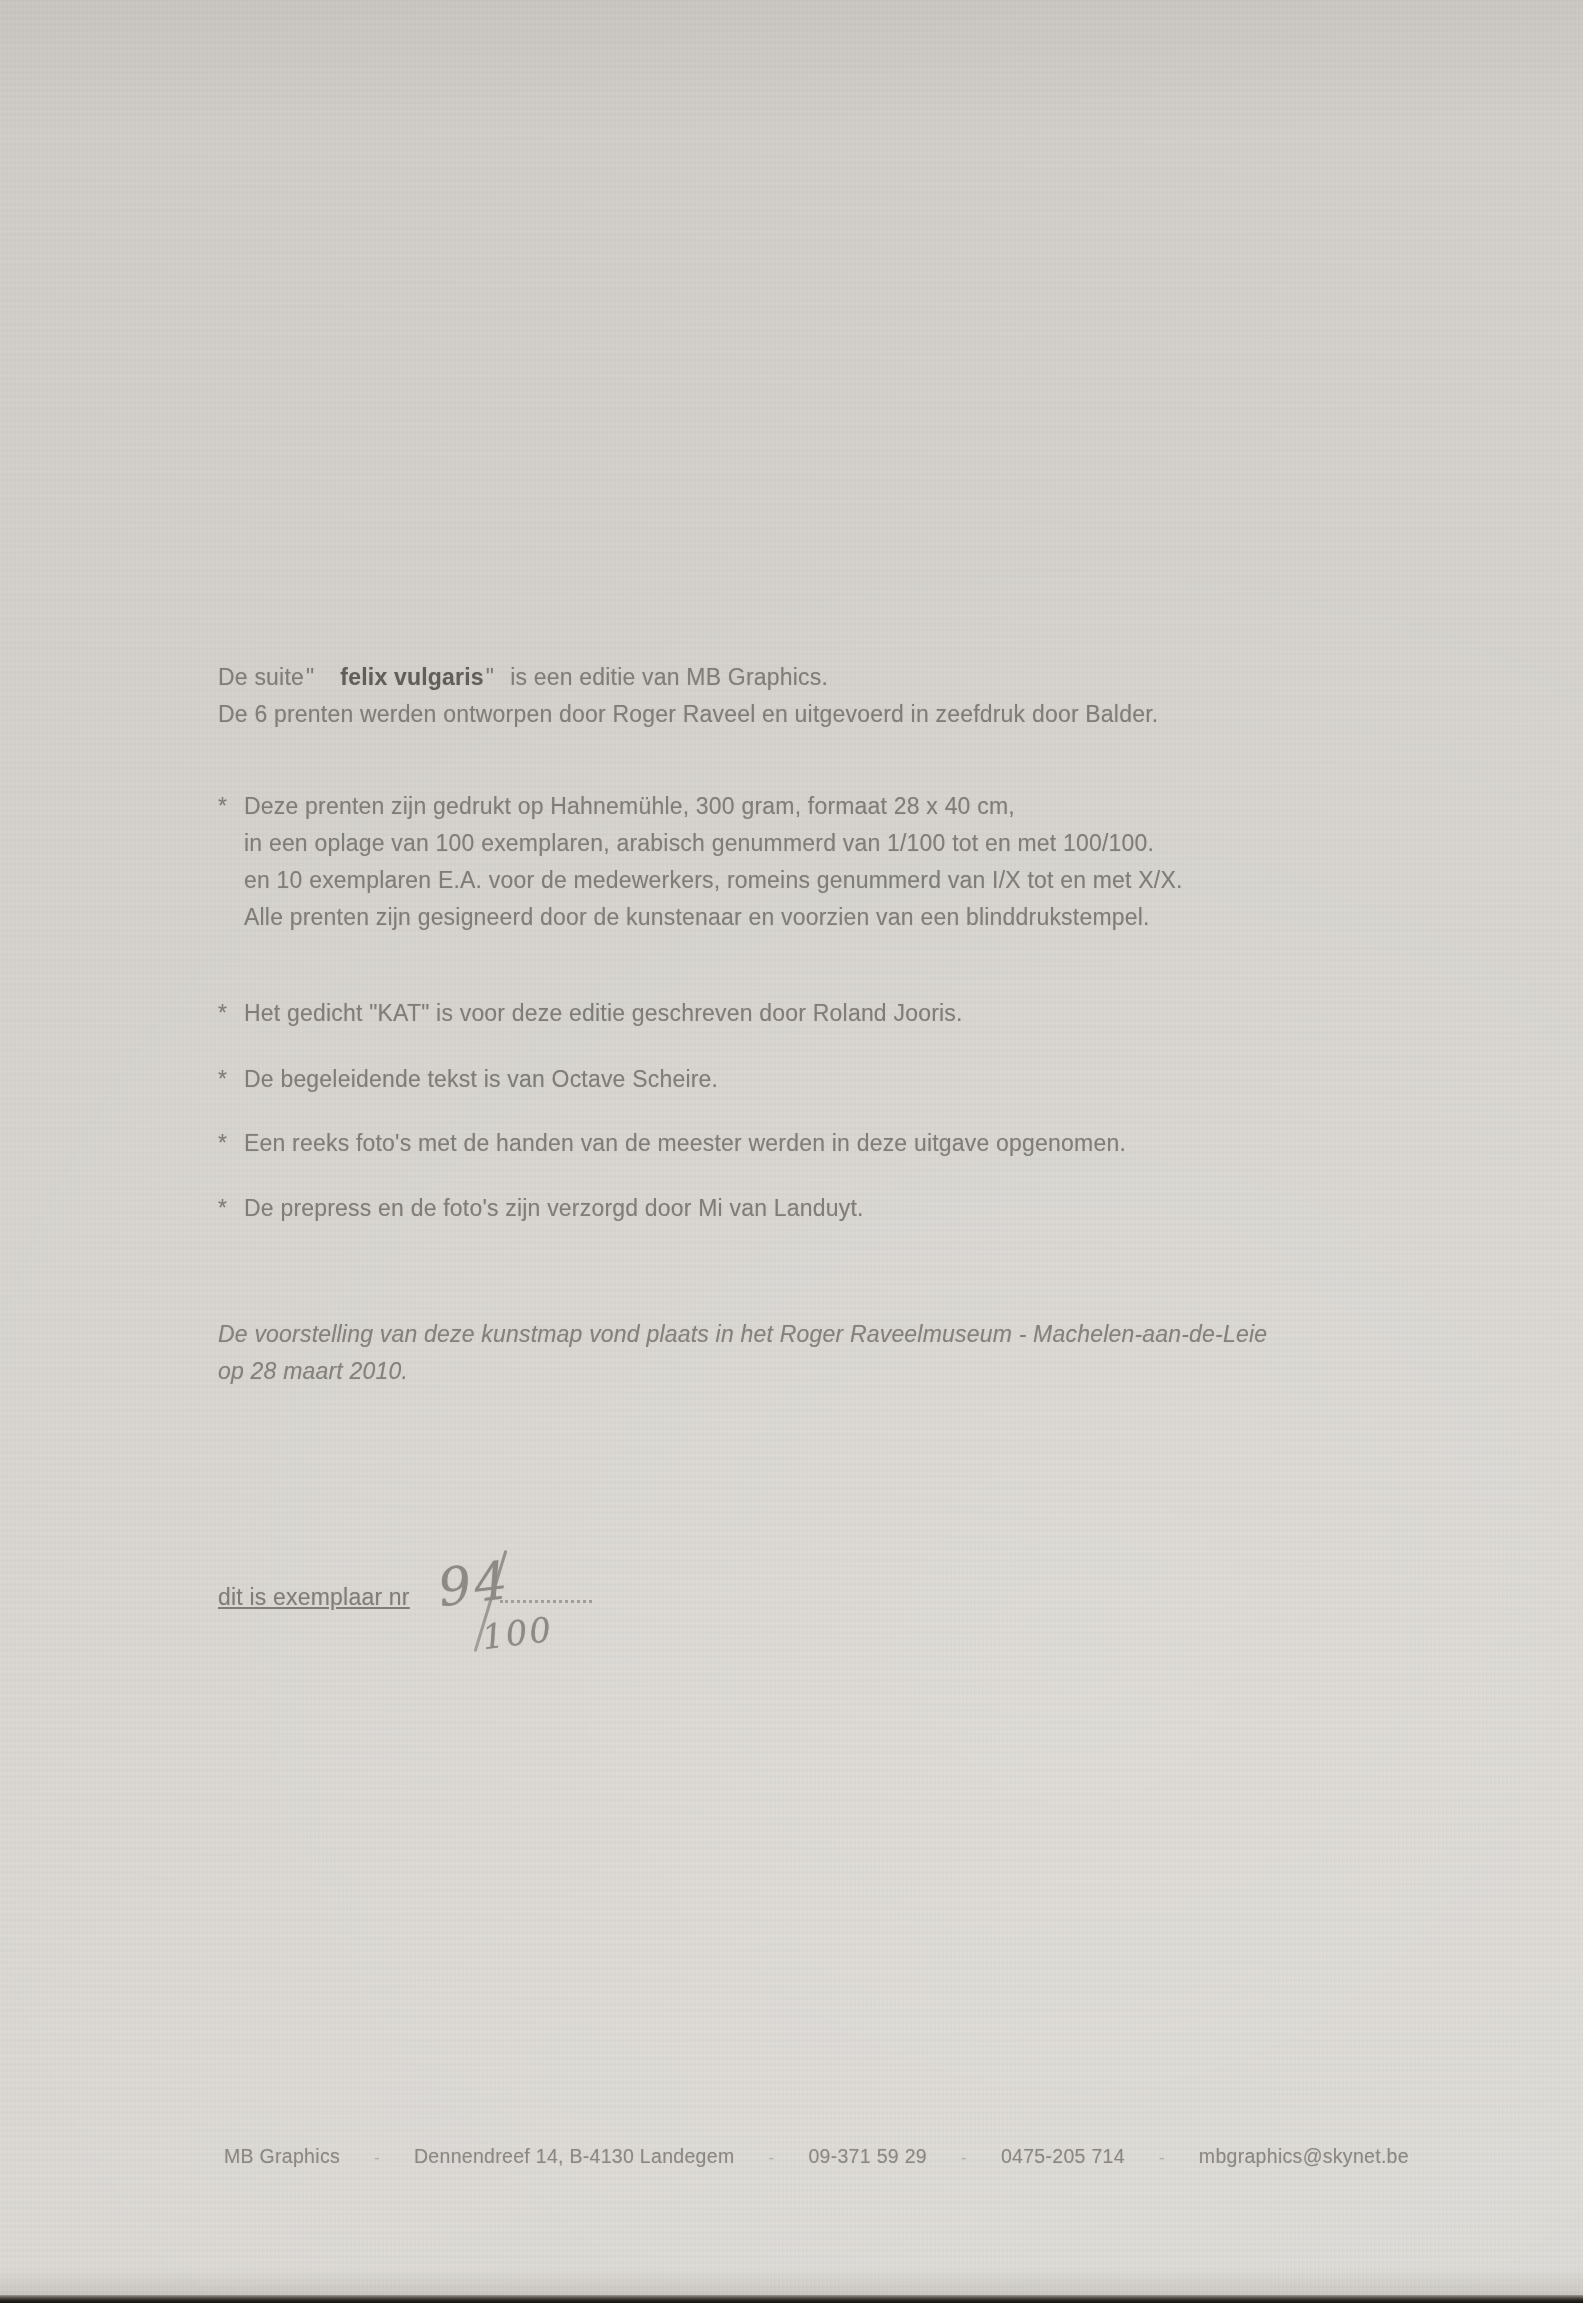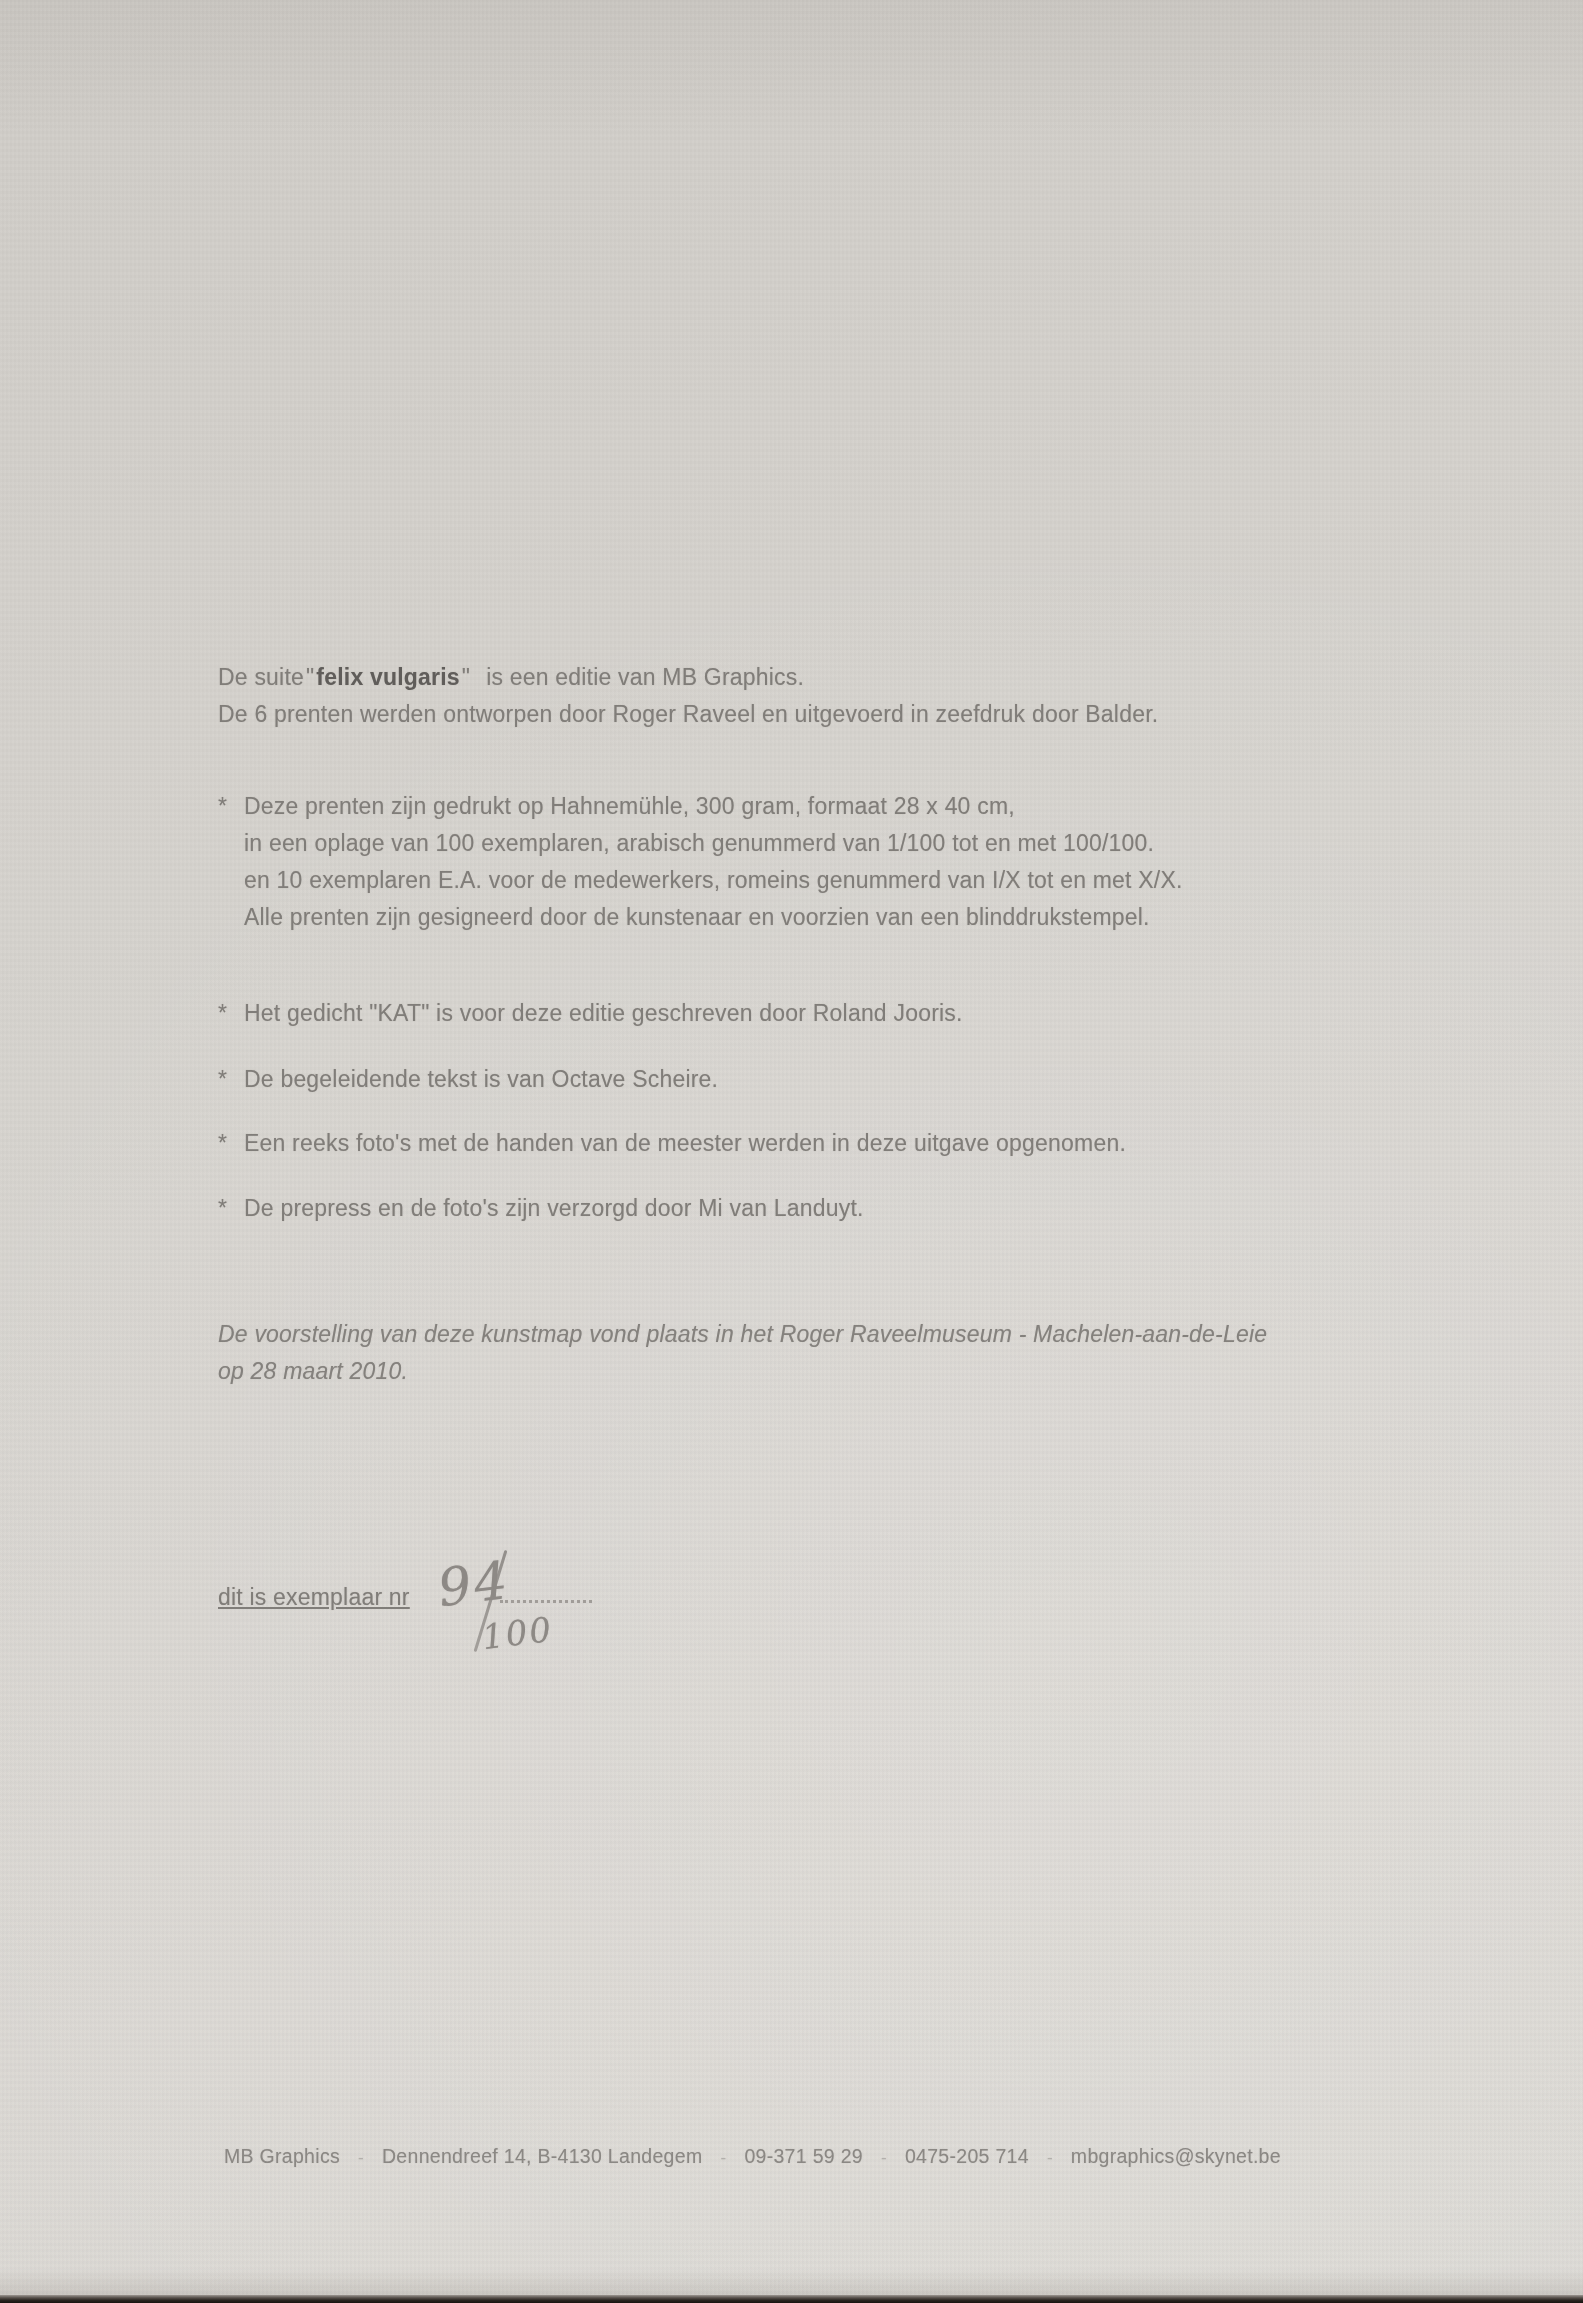--- a/index.html
+++ b/index.html
@@ -23,21 +23,21 @@
   .txt{
     position:absolute;
     color:#807d79;
     font-size:23px;
     line-height:37px;
     letter-spacing:0.2px;
     text-shadow:0 0 1px rgba(120,117,113,0.35);
     white-space:nowrap;
   }
   .intro{left:218px;top:659px;}
-  .intro .bold{font-weight:bold;color:#605d5a;}
+  .intro .bold{font-weight:bold;color:#605d5a;margin-left:24px;}
   .intro .q{margin-left:2px;margin-right:2px;}
   .intro .sfx{margin-left:14px;}
   .bullet{position:absolute;left:218px;display:flex;}
   .bullet .marker{flex:0 0 26px;width:26px;}
   .b1{top:788px;}
   .b2{top:995px;}
   .b3{top:1061px;}
   .b4{top:1125px;}
   .b5{top:1190px;}
   .event{left:218px;top:1316px;font-style:italic;color:#84817d;}
@@ -57,21 +57,21 @@
   }
   .hw-num{left:438px;top:1558px;font-size:52px;transform:rotate(-7deg);letter-spacing:3px;}
   .hw-den{left:482px;top:1616px;font-size:34px;transform:rotate(-7deg);letter-spacing:2px;}
   .hw-slash{
     position:absolute;left:489px;top:1548px;width:3px;height:106px;border-radius:2px;
     background:linear-gradient(180deg, rgba(141,137,133,0.92), rgba(141,137,133,0.72));
     transform:rotate(17deg);
   }
   .footer{
     position:absolute;left:224px;top:2143px;
-    display:flex;align-items:baseline;gap:18px;
+    display:flex;align-items:baseline;gap:34px;
     color:#8b8884;font-size:19.5px;line-height:26px;letter-spacing:0.3px;
     text-shadow:0 0 1px rgba(130,127,123,0.35);
     white-space:nowrap;
   }
   .footer .sep{opacity:0.5;font-size:17px;}
   .edge-shadow{
     position:absolute;left:0;right:0;bottom:8px;height:26px;
     background:linear-gradient(180deg, rgba(70,60,52,0) 0%, rgba(70,60,52,0.12) 100%);
   }
   .edge{

